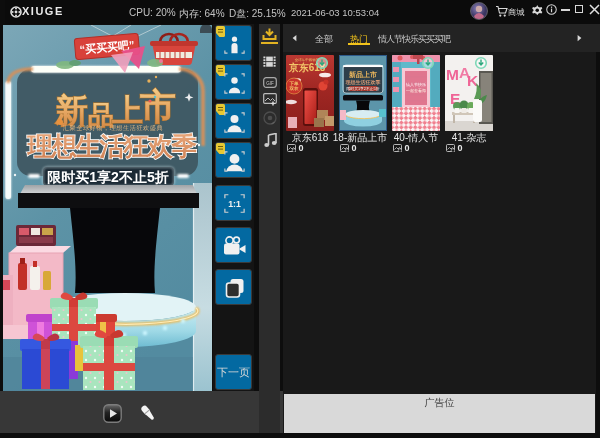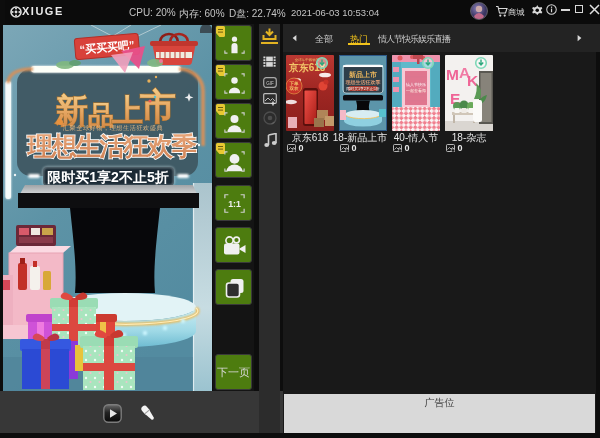--- a/index.html
+++ b/index.html
@@ -11,21 +11,21 @@
 #logo{position:absolute;left:17px;top:5px;font-weight:bold;font-size:11px;color:#e9e9e9;letter-spacing:1.5px}
 #stats{position:absolute;left:0;top:6.5px;font-size:10px;color:#c4c4c4}
 #stats span{position:absolute;white-space:nowrap}
 
 #preview{position:absolute;left:3px;top:25px;width:209px;height:366px;overflow:hidden}
 
 #botbar{position:absolute;left:0;top:391px;width:283px;height:42px;background:#373737}
 #bottom-strip{position:absolute;left:0;top:433px;width:600px;height:5px;background:#0d0d0d}
 
 #tb1{position:absolute;left:213px;top:24px;width:41px;height:367px;background:#141414}
-.tbtn{position:absolute;left:2px;width:37px;height:36px;background:#4d7c0f;border:1px solid #3a3a3a;border-radius:3px}
+.tbtn{position:absolute;left:2px;width:37px;height:36px;background:#0369a1;border:1px solid #3a3a3a;border-radius:3px}
 .badge{position:absolute;left:0px;top:0px;width:9px;height:11px;background:#e8c832;border-radius:1.5px;clip-path:polygon(0 0,100% 0,100% 100%,38% 100%,0 64%)}
 .badge:before{content:"";position:absolute;left:2px;top:2.5px;width:5px;height:1.2px;background:#6b5e10;box-shadow:0 2.6px 0 #6b5e10}
 .pglab{color:#d6d6d6;font-size:11px;text-align:center;line-height:34px}
 
 #tb2{position:absolute;left:259px;top:24px;width:21px;height:409px;background:#2c2c2c}
 
 #rp{position:absolute;left:283px;top:24px;width:313px;height:409px;background:#191919}
 #tabs{position:absolute;left:0;top:0;width:366px;height:28px;background:#232323;color:#cccccc;font-size:9px}
 .tab{position:absolute;top:9px}
 #adbar{position:absolute;left:1px;top:370px;width:311px;height:39px;background:#d9d9d9;color:#3c3c3c;font-size:10px;text-align:center;padding-top:2px}
@@ -41,22 +41,22 @@
       <circle cx="6" cy="6" r="5" fill="none" stroke="#dedede" stroke-width="1.6"></circle>
       <circle cx="6" cy="6" r="1.4" fill="#dedede"></circle>
       <circle cx="6" cy="2.6" r="1" fill="#dedede"></circle>
         <circle cx="6" cy="9.4" r="1" fill="#dedede"></circle>
       <circle cx="2.6" cy="6" r="1" fill="#dedede"></circle>
         <circle cx="9.4" cy="6" r="1" fill="#dedede"></circle>
     </svg>
     <div id="logo">XIUGE</div>
     <div id="stats">
         <span style="left:124px">CPU: 20%</span>
-        <span style="left:174px">内存: 60%</span>
-        <span style="left:224px">D盘: 22.74%</span>
+        <span style="left:174px">内存: 64%</span>
+        <span style="left:224px">D盘: 25.15%</span>
         <span style="left:286px;font-size:9.5px;top:0.5px">2021-06-03 10:53:04</span>
       </div>
     <svg class="abs" style="left:465px;top:2px" width="18" height="18" viewBox="0 0 18 18">
       <defs>
           <radialGradient id="avg" cx="40%" cy="35%">
             <stop offset="0%" stop-color="#8a7fb8"></stop>
             <stop offset="100%" stop-color="#3a3560"></stop>
           </radialGradient>
         </defs>
       <circle cx="9" cy="9" r="8.5" fill="url(#avg)" stroke="#777" stroke-width="0.7"></circle>
@@ -404,21 +404,21 @@
 
   <div id="rp">
     <div id="tabs">
       <svg class="abs" style="left:9px;top:10px" width="5" height="8" viewBox="0 0 8 10">
           <path d="M7 0 L1 5 L7 10 Z" fill="#d8d8d8"></path>
         </svg>
       <div class="tab" style="left:32px">全部</div>
       <div class="tab" style="left:67px;color:#f2c31b">热门</div>
       <div class="abs" style="left:65px;top:19px;width:22px;height:2px;background:#f2c31b"></div>
       <div class="tab" style="left:95px;letter-spacing:-1px">情人节快乐</div>
-      <div class="tab" style="left:135px;letter-spacing:-1px">娱乐直播</div>
+      <div class="tab" style="left:135px;letter-spacing:-1px">买买买吧</div>
       <svg class="abs" style="left:294px;top:9.5px" width="5" height="8" viewBox="0 0 8 10">
           <path d="M1 0 L7 5 L1 10 Z" fill="#d8d8d8"></path>
         </svg>
     </div>
     <div class="thumb" style="left:3px">
       <svg width="48" height="76" viewBox="0 0 48 76">
         <defs>
           <linearGradient id="t1bg" x1="0" y1="0" x2="0" y2="1">
             <stop offset="0%" stop-color="#bc3832"></stop>
               <stop offset="45%" stop-color="#a02723"></stop>
@@ -533,21 +533,21 @@
         <path d="M29 44 q4 -9 2 -16 q7 5 4 16 z" fill="#5a9a55"></path>
         <path d="M33 46 q6 -6 9 -6 q-2 8 -7 9 z" fill="#4a8a4a"></path>
         <rect x="28" y="45" width="9" height="22" rx="2" fill="#fbfaf8"></rect>
         <circle cx="36" cy="8" r="5.3" fill="#ffffff" fill-opacity="0.45" stroke="#7fd8b8" stroke-width="1.6"></circle>
         <path d="M36 4.5 v5 M33.8 7.5 l2.2 2.4 l2.2 -2.4" stroke="#2fa87e" stroke-width="1.4" fill="none"></path>
       </svg>
     </div>
     <div class="title" style="left:-23px">京东618</div>
     <div class="title" style="left:27px">18-新品上市</div>
     <div class="title" style="left:83px">40-情人节</div>
-    <div class="title" style="left:136px">18-杂志</div>
+    <div class="title" style="left:136px">41-杂志</div>
     <div class="cnt" style="left:4px"><svg width="9" height="8" viewBox="0 0 9 8" style="vertical-align:-1px">
           <rect x="0.5" y="0.5" width="8" height="7" rx="1" fill="none" stroke="#c8c8c8" stroke-width="0.9"></rect>
           <path d="M1.5 5.5 l2 -2 l1.5 1.5 l1.5 -1.5 l1.5 1.5" stroke="#c8c8c8" stroke-width="0.8" fill="none"></path>
           <circle cx="7" cy="6.5" r="1.8" fill="#191919" stroke="#c8c8c8" stroke-width="0.7"></circle>
         </svg>&nbsp;<span style="color:#e8e8e8;font-weight:bold">0</span></div>
     <div class="cnt" style="left:57px"><svg width="9" height="8" viewBox="0 0 9 8" style="vertical-align:-1px">
           <rect x="0.5" y="0.5" width="8" height="7" rx="1" fill="none" stroke="#c8c8c8" stroke-width="0.9"></rect>
           <path d="M1.5 5.5 l2 -2 l1.5 1.5 l1.5 -1.5 l1.5 1.5" stroke="#c8c8c8" stroke-width="0.8" fill="none"></path>
           <circle cx="7" cy="6.5" r="1.8" fill="#191919" stroke="#c8c8c8" stroke-width="0.7"></circle>
         </svg>&nbsp;<span style="color:#e8e8e8;font-weight:bold">0</span></div>

